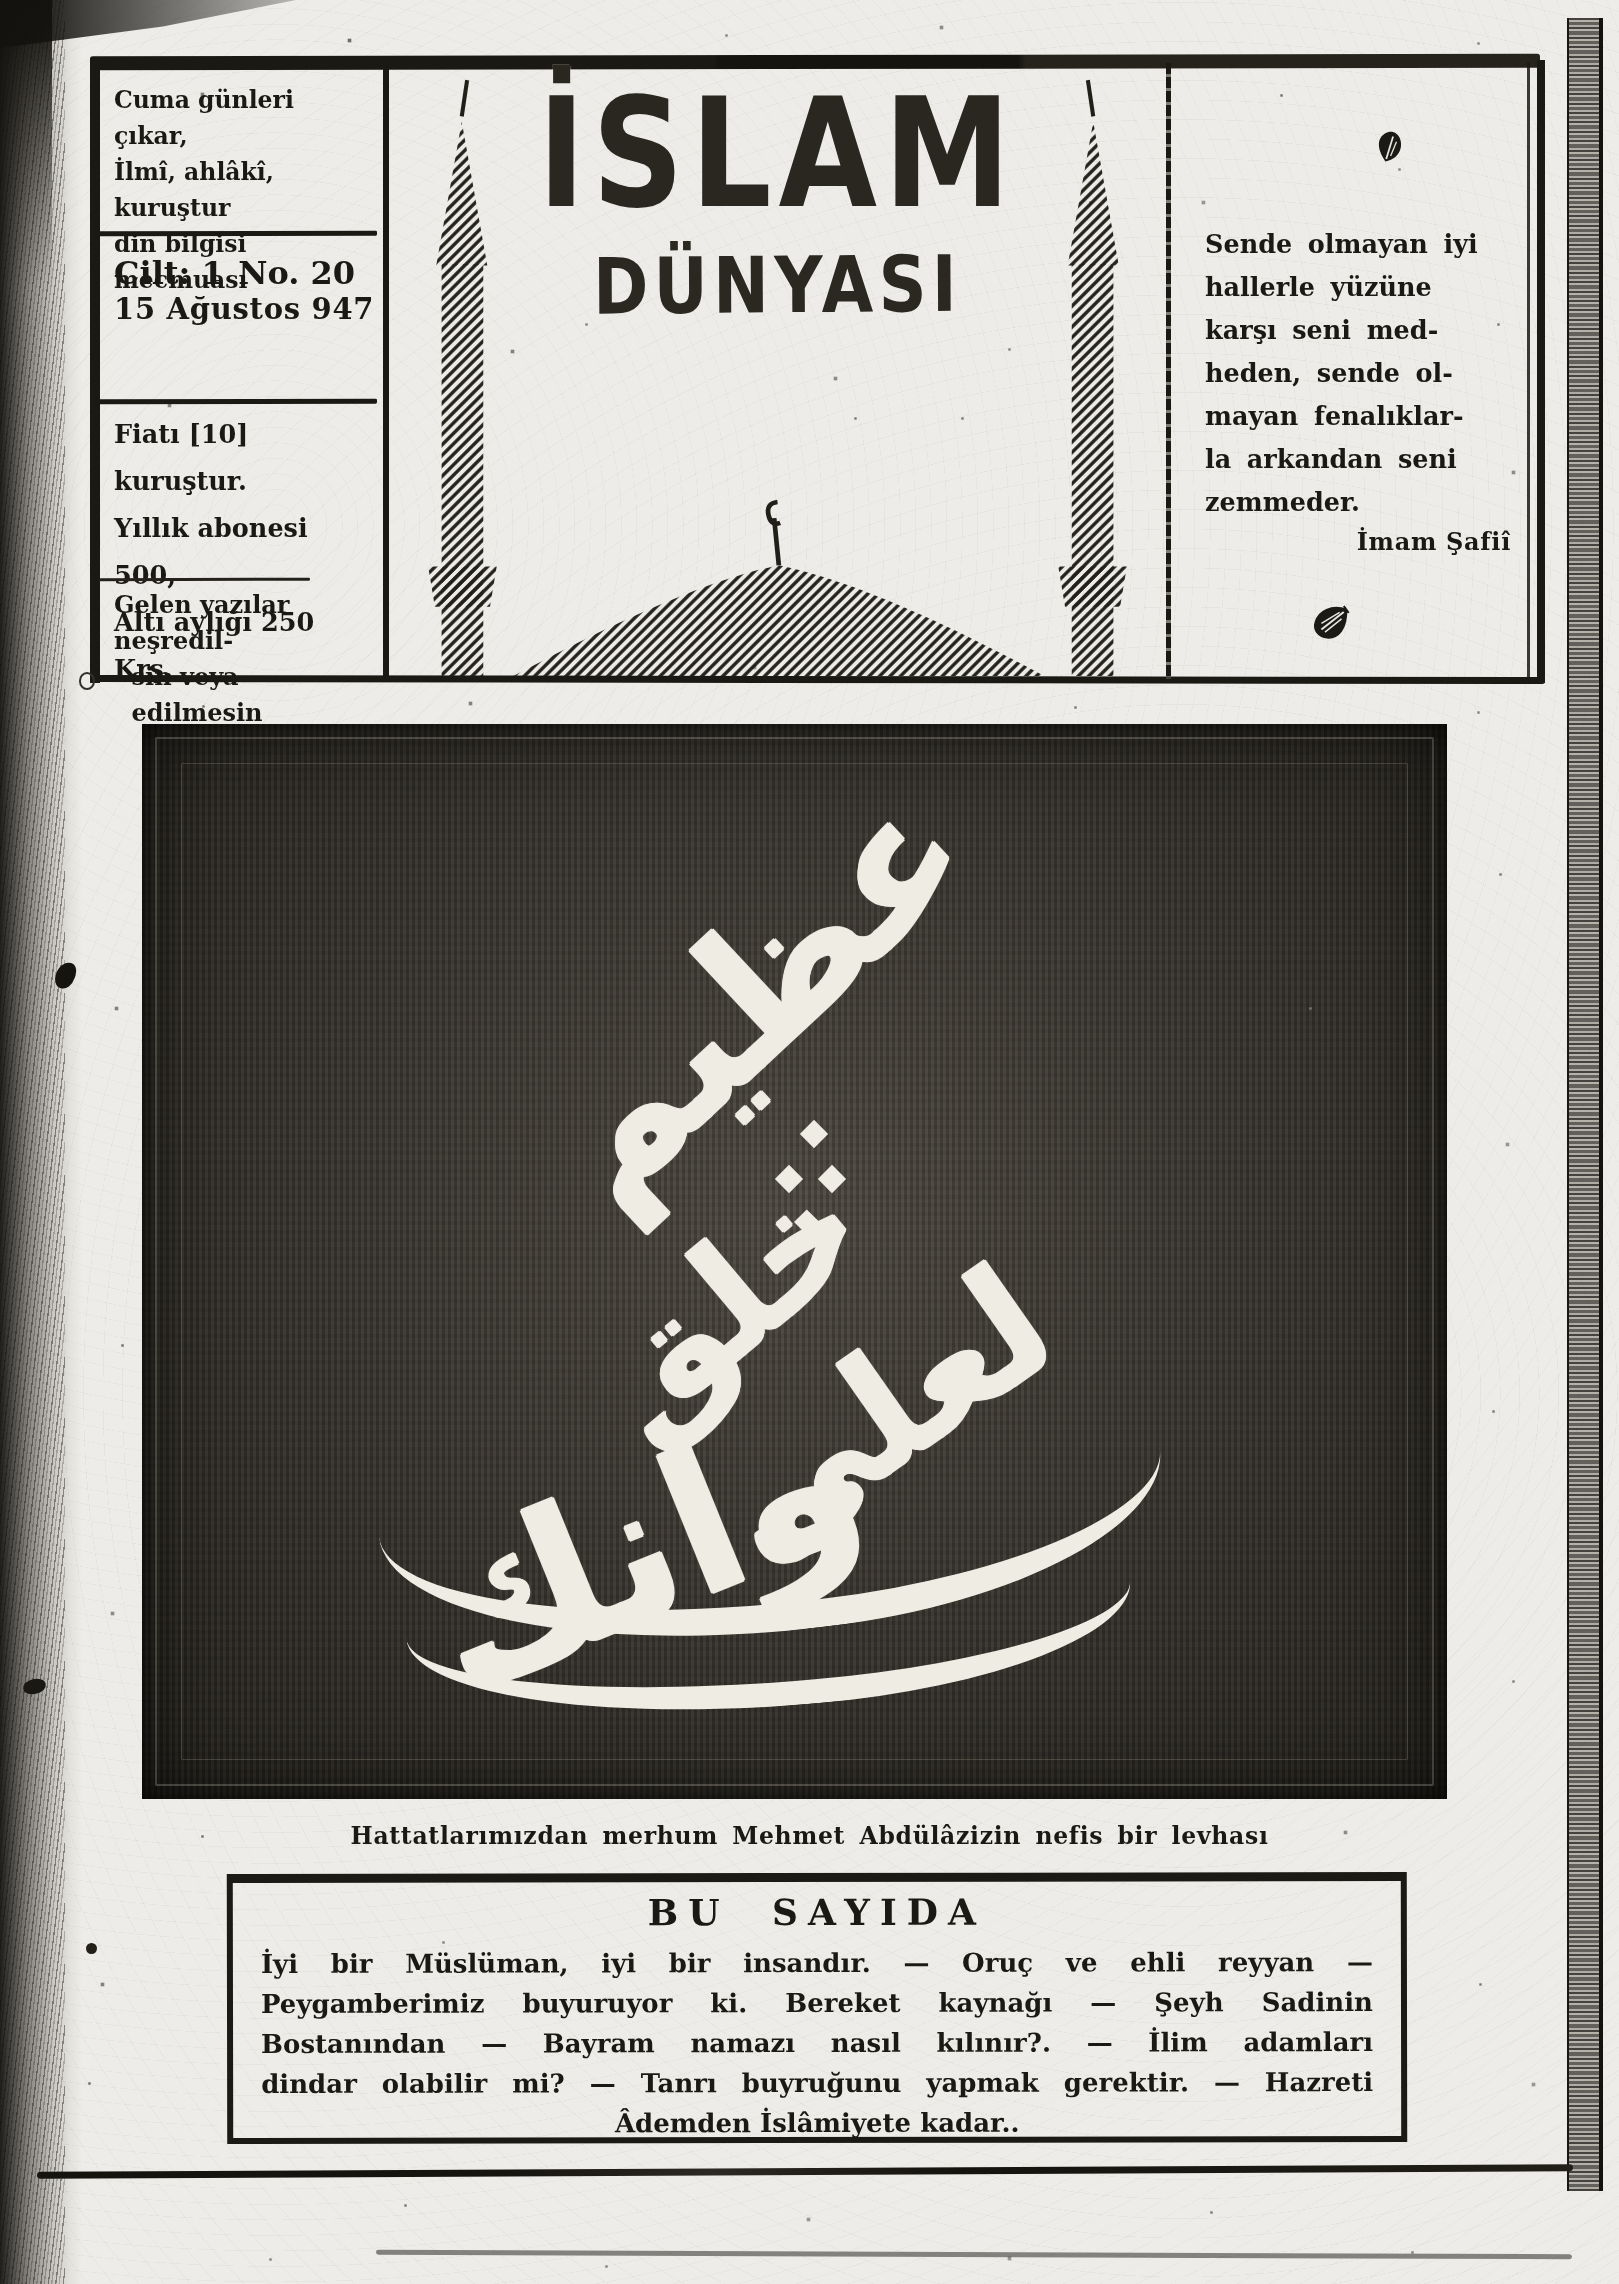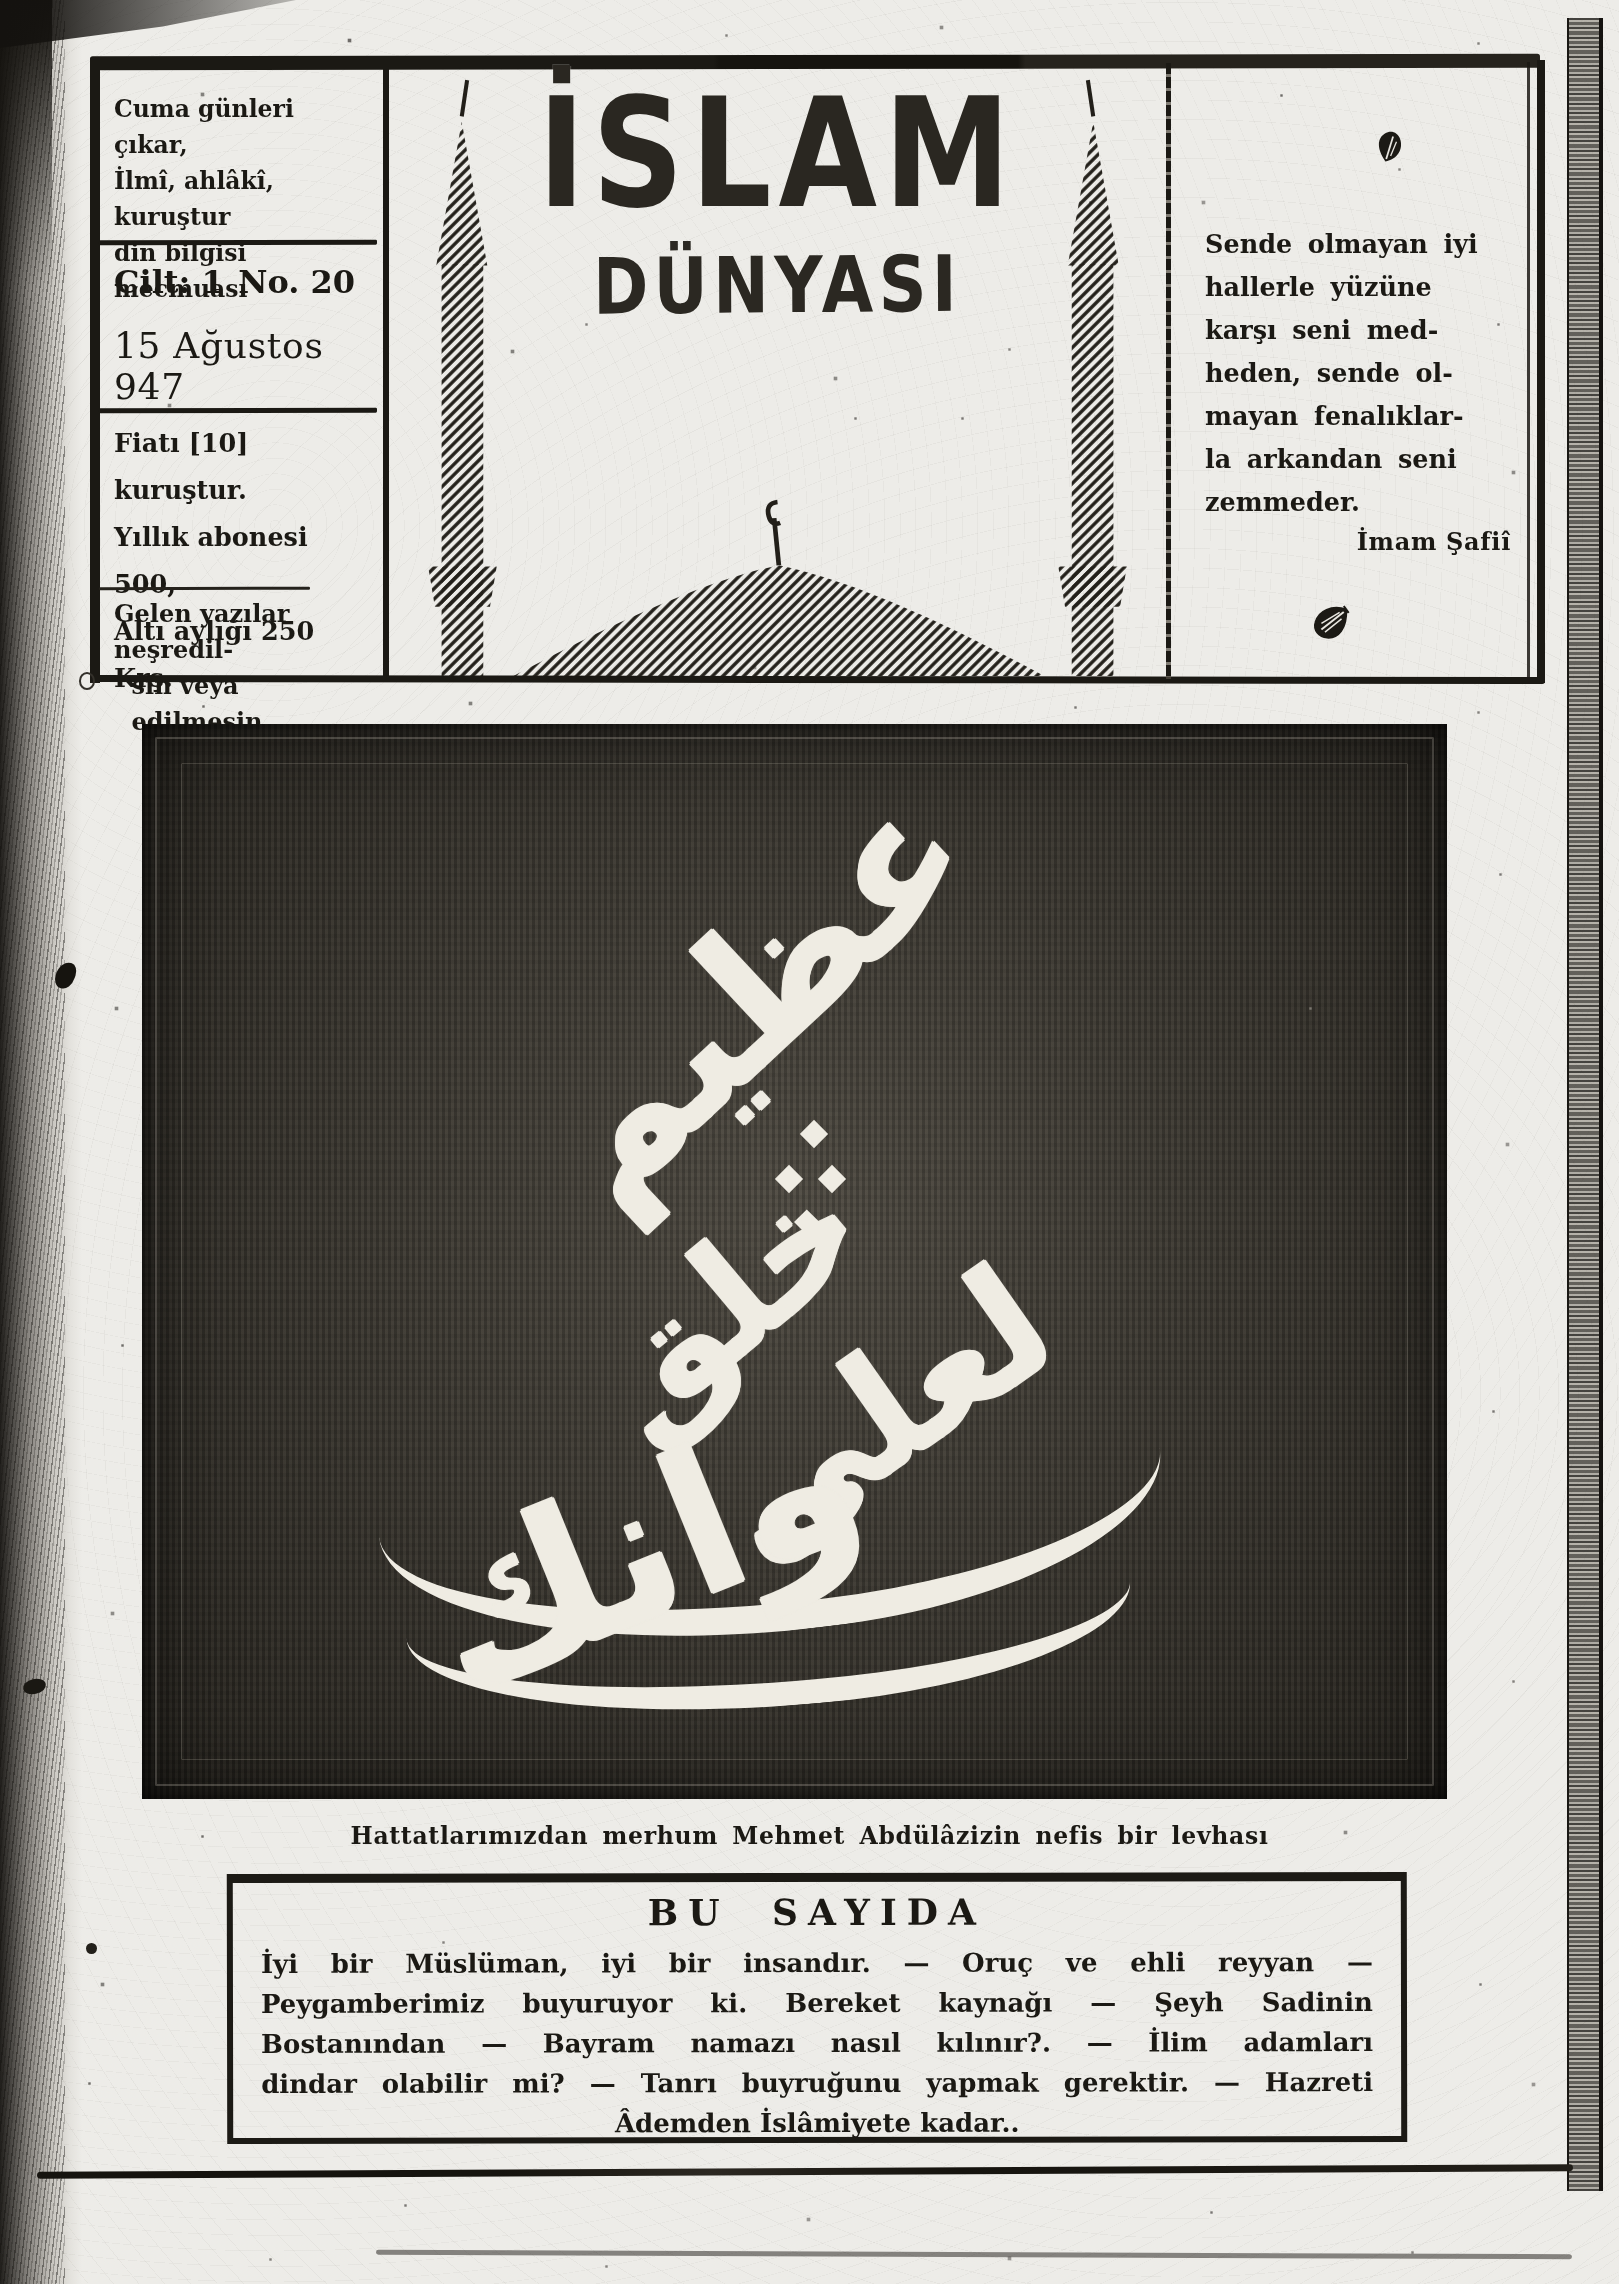--- a/index.html
+++ b/index.html
@@ -58,26 +58,26 @@
   .mh-border-left{position:absolute;left:-4px;top:5.4px;width:10px;height:623px;background:#1b1914;}
   .mh-border-right{position:absolute;right:0;top:5.4px;width:8px;height:623px;background:#1b1914;}
   .mh-border-right-inner{position:absolute;right:15px;top:6.7px;width:3.4px;height:622px;background:rgba(27,25,20,.85);}
   .mh-divider{position:absolute;top:8px;height:617px;}
   .mh-div1{left:289px;width:6px;background:#1b1914;}
   .mh-div2{left:1072px;width:5.4px;
     background:repeating-linear-gradient(to bottom,#1b1914 0 10.8px, rgba(80,74,64,.7) 10.8px 14px);}
   .hdiv{position:absolute;left:5.4px;right:5.4px;height:5.4px;background:#1b1914;border-radius:1.3px;transform:rotate(-.15deg);}
   .hdiv.thin{height:2.7px;right:25%;background:#25221c;}
 
-  .col-left{position:absolute;left:0;top:9px;width:289px;height:100%;}
+  .col-left{position:absolute;left:0;top:0;width:289px;height:100%;}
   .sec{position:absolute;left:20px;right:8px;font-weight:700;}
   .sec1{top:27px;font-size:23.5px;line-height:36px;}
   .sec2{top:199px;}
   .issue-row{display:flex;justify-content:space-between;padding-right:20px;font-size:32px;font-weight:700;text-align:center;}
-  .issue-date{margin-top:24px;font-size:36px;font-weight:400;letter-spacing:0.7px;}
+  .issue-date{font-size:29px;font-weight:700;letter-spacing:0.7px;}
   .sec3{top:356px;font-size:25.5px;line-height:47px;}
   .sec4{top:532px;font-size:24px;line-height:36px;}
   .ind1{padding-left:17.5px;}
   .ind2{padding-left:35px;}
 
   .col-center{position:absolute;left:295px;top:0;width:777px;height:100%;padding-left:11px;}
   .mosque{position:absolute;left:0;top:9.4px;width:777px;height:612px;}
   .mag-title{position:absolute;left:0;top:13.4px;width:100%;margin:0;text-align:center;
     font-family:"DejaVu Sans",sans-serif;font-weight:800;font-size:148px;letter-spacing:8px;
     transform:scale(.86,1.02);color:#2a2721;text-shadow:1.3px 1.3px 0 rgba(237,236,232,.25), -0.7px -0.7px 0 rgba(237,236,232,.2);}

